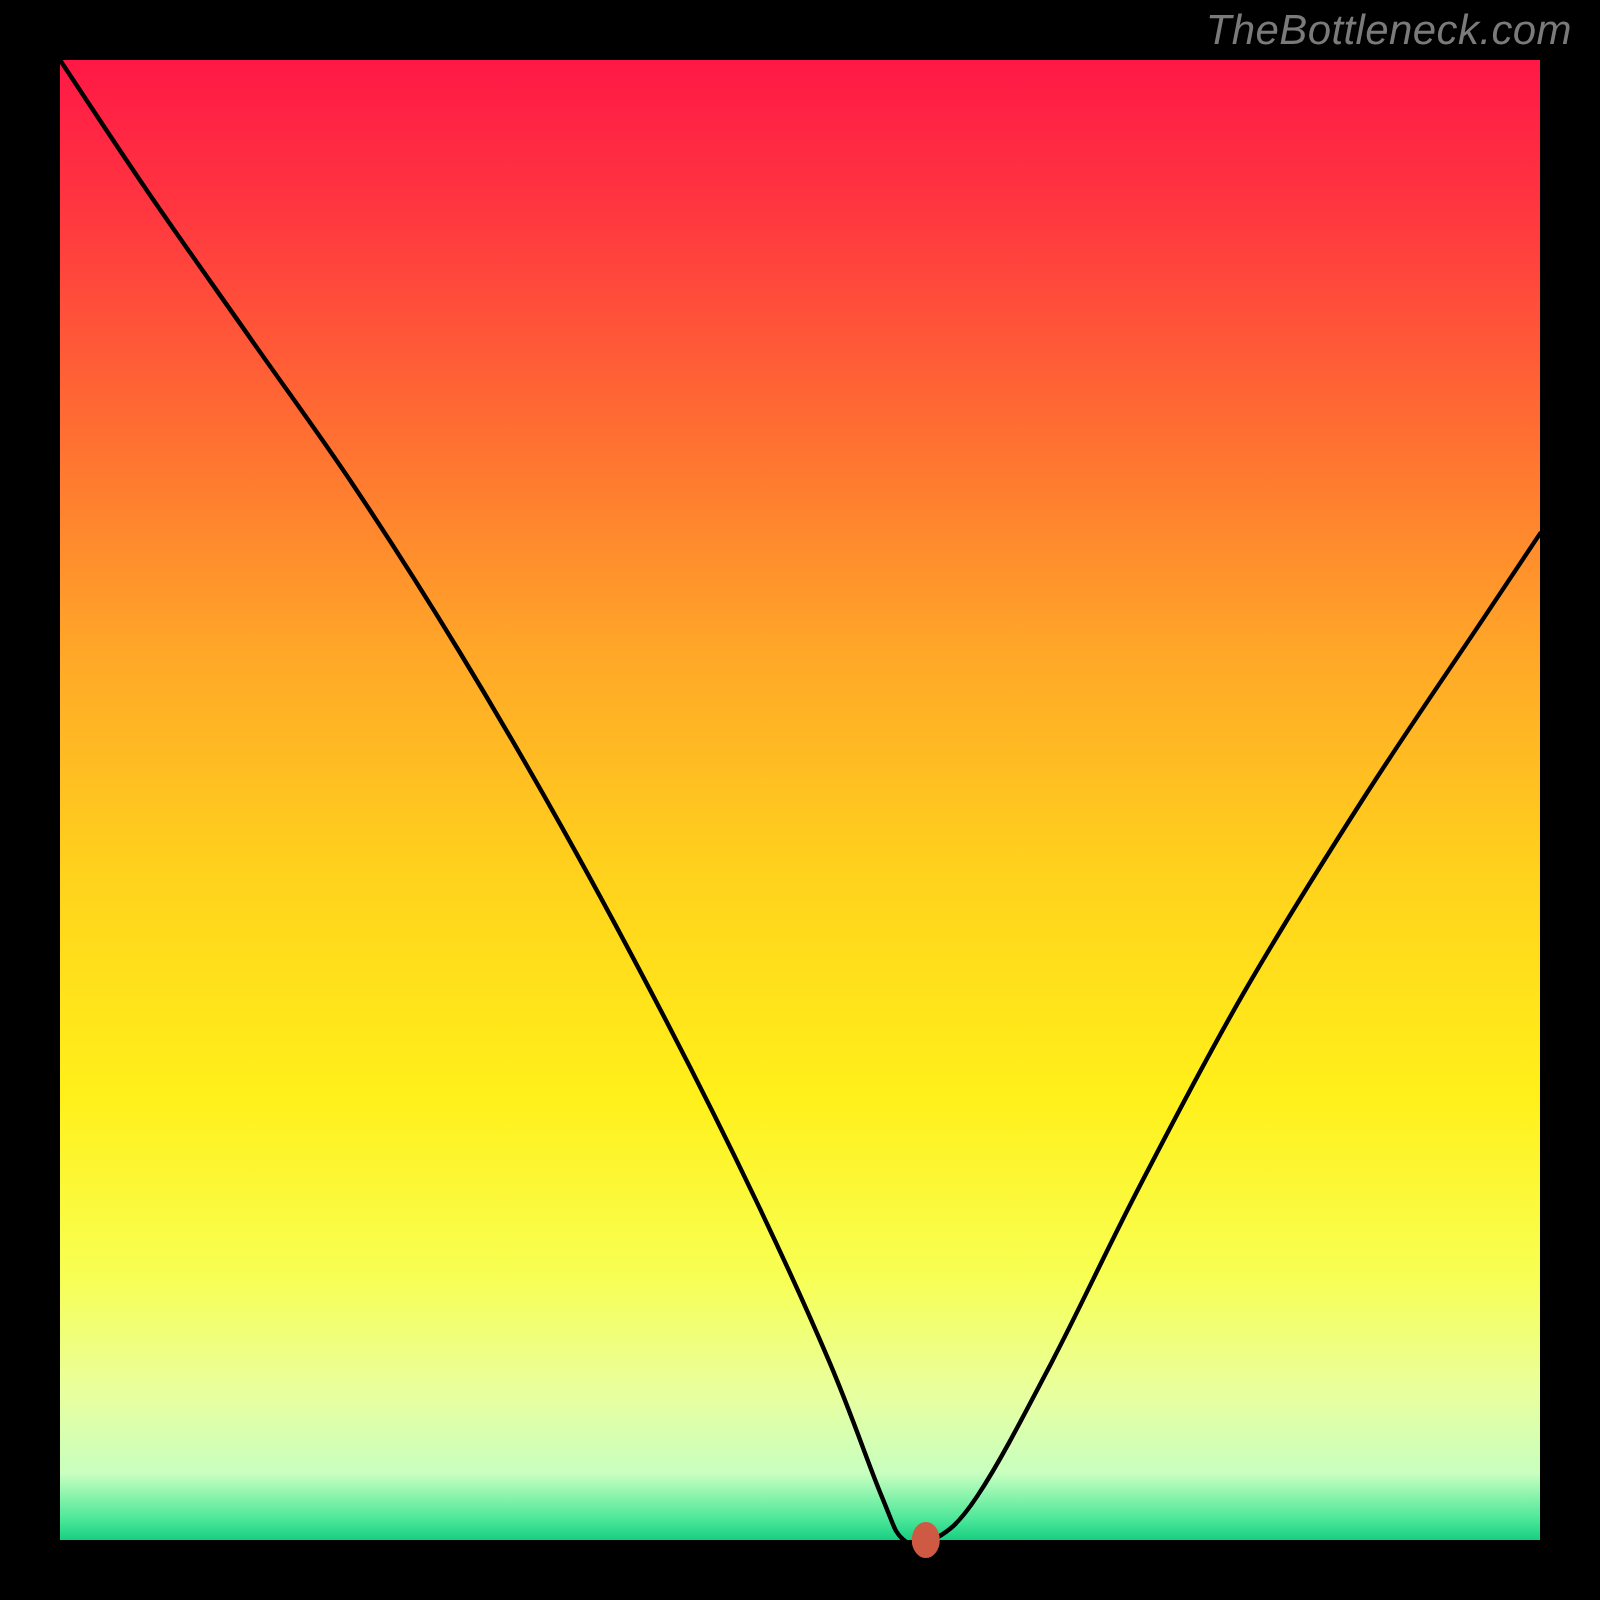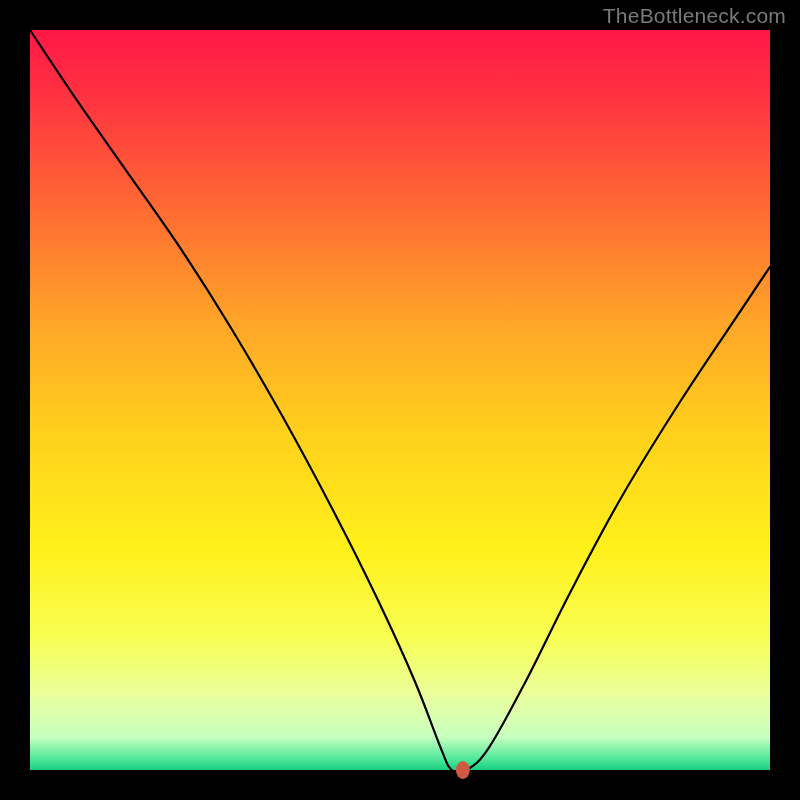--- a/index.html
+++ b/index.html
@@ -9,20 +9,21 @@
     height: 800px;
     overflow: hidden;
     background: #000;
     font-family: Arial, Helvetica, sans-serif;
   }
   .frame {
     position: relative;
     width: 800px;
     height: 576px;
     background: #000;
+    font-style: italic;
   }
   .watermark {
     position: absolute;
     top: 4px;
     right: 14px;
     color: #7a7a7a;
     font-size: 21px;
     font-weight: 500;
     letter-spacing: 0.2px;
     z-index: 10;

